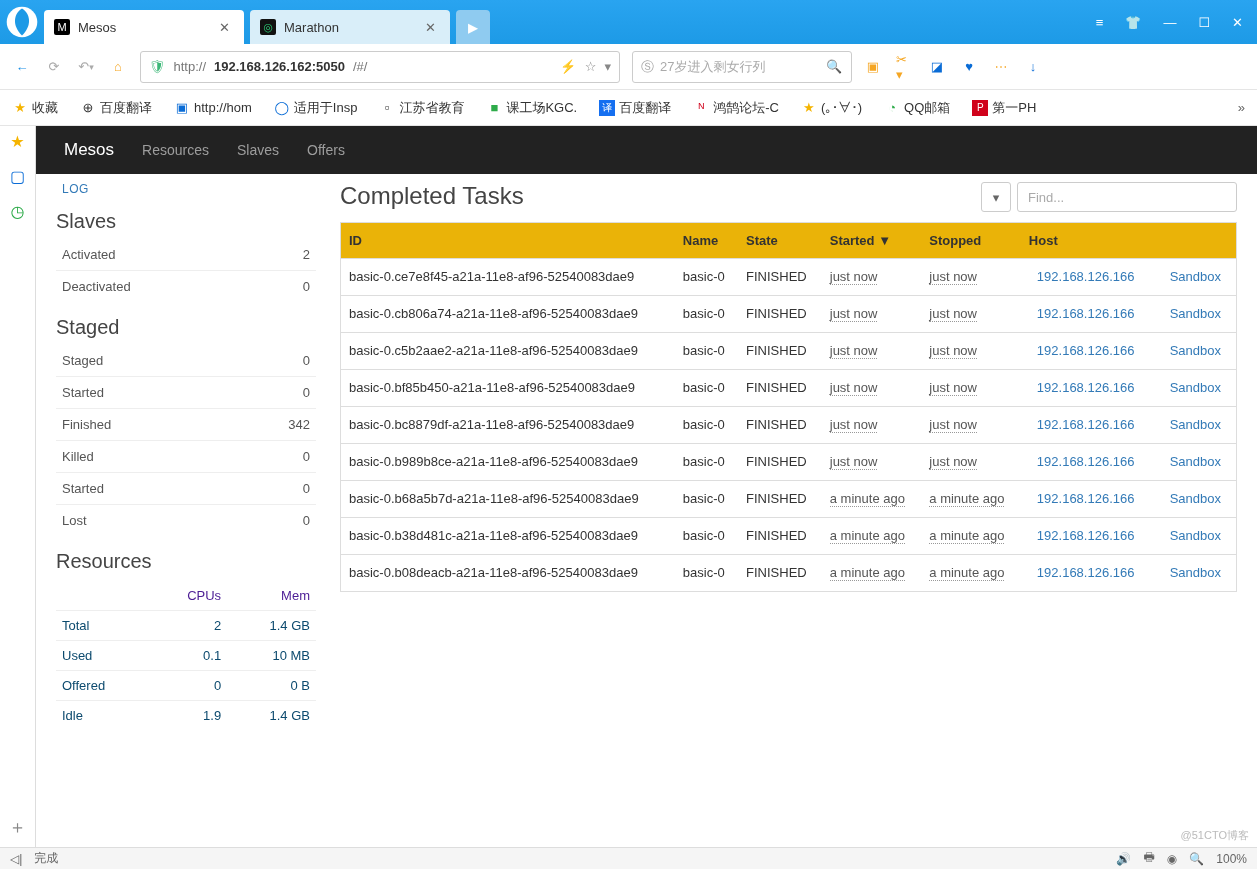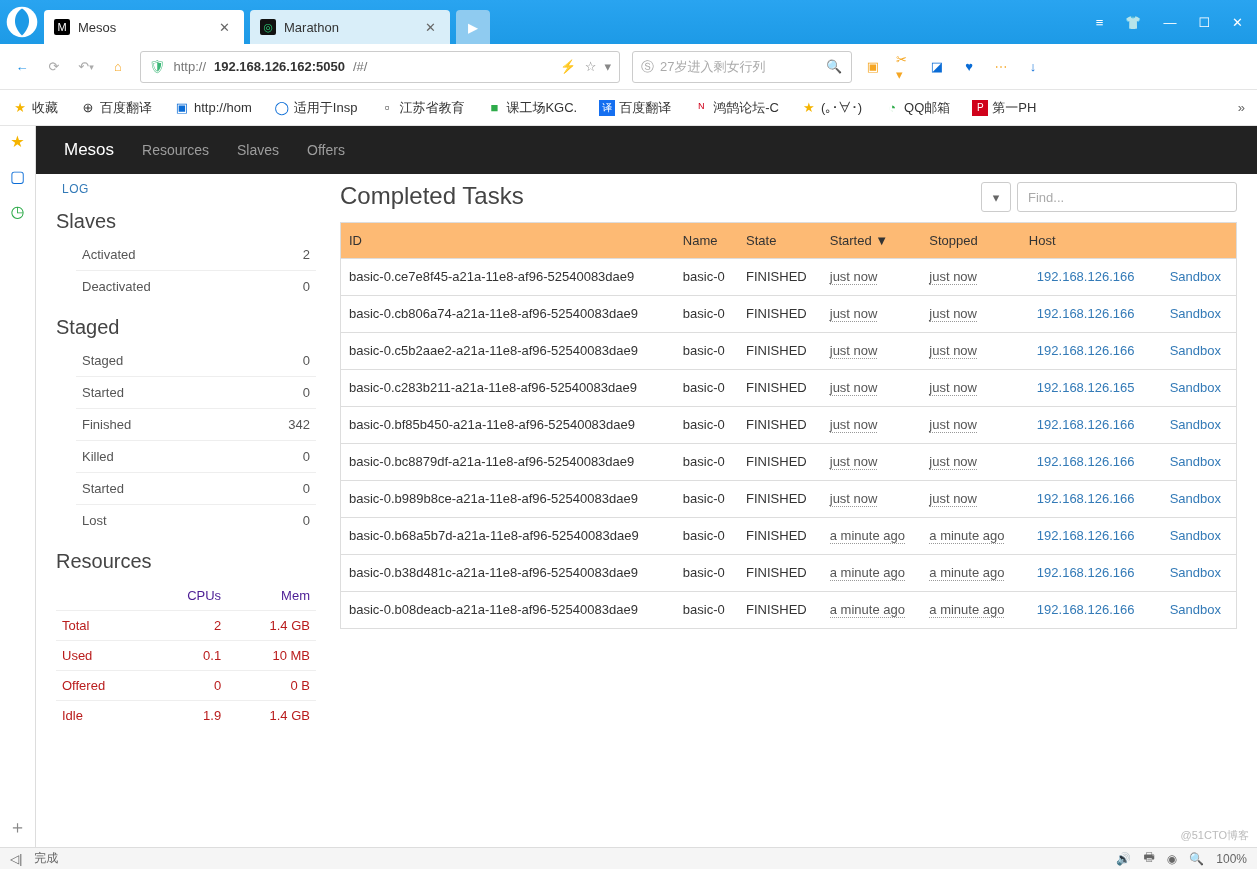--- a/index.html
+++ b/index.html
@@ -45,38 +45,38 @@
 .content { position:absolute; left:36px; right:0; top:126px; bottom:22px; overflow:auto; background:#fff; }
 .mesos-nav { height:48px; background:#222; display:flex; align-items:center; padding:0 28px; gap:28px; }
 .mesos-brand { color:#fff; font-size:17px; }
 .mesos-link { color:#9d9d9d; font-size:14px; cursor:pointer; }
 
 .page-wrap { display:flex; padding:8px 20px; gap:24px; }
 .sidebar { width:260px; }
 .side-sec-title { font-size:20px; color:#444; margin:14px 0 6px; }
 .side-log { color:#337ab7; font-size:12px; letter-spacing:.5px; padding-left:6px; }
 .kv-list { list-style:none; }
-.kv-list li { display:flex; justify-content:space-between; padding:8px 6px; border-top:1px solid #eee; color:#555;margin-left:20px; }
+.kv-list li { display:flex; justify-content:space-between; padding:8px 6px; border-top:1px solid #eee; color:#555; }
 .kv-list li:first-child { border-top:none; }
 
 .res-table { width:100%; border-collapse:collapse; margin-top:8px; }
-.res-table th, .res-table td { padding:7px 6px; text-align:right; font-weight:400; color:#b91c1c; font-size:13px; }
+.res-table th, .res-table td { padding:7px 6px; text-align:right; font-weight:400; color:#0c4a6e; font-size:13px; }
 .res-table th:first-child, .res-table td:first-child { text-align:left; }
 .res-table thead th { color:#4c1d95; }
 .res-table tbody tr { border-top:1px solid #eee; }
 
 .main { flex:1; }
 .main-head { display:flex; align-items:flex-start; margin-bottom:10px; }
 .main-title { font-size:24px; color:#444; flex:1; }
 .filter-btn { width:30px; height:30px; border:1px solid #ccc; border-radius:3px; display:flex; align-items:center; justify-content:center; margin-right:6px; color:#666; }
 .find-box { border:1px solid #ccc; border-radius:3px; height:30px; width:220px; padding:0 10px; color:#aaa; display:flex; align-items:center; }
 
 .task-table { width:100%; border-collapse:collapse; border:1px solid #ddd; }
 .task-table th, .task-table td { text-align:left; padding:10px 8px; border-top:1px solid #ddd; vertical-align:top; }
-.task-table thead th { background:#fdba74; color:#333; font-weight:normal; }
+.task-table thead th { background:#eab308; color:#333; font-weight:bold; }
 .task-table .dotted { border-bottom:1px dotted #999; display:inline-block; color:#555; }
 .task-link { color:#337ab7;margin-left:8px; }
 
 
 .status-bar { position:absolute; left:0; right:0; bottom:0; height:22px; background:#f5f5f5; border-top:1px solid #ddd; display:flex; align-items:center; padding:0 10px; gap:12px; font-size:12px; color:#666; }
 .status-bar .right { margin-left:auto; display:flex; align-items:center; gap:12px; }
 
 
 .watermark { position:absolute; right:8px; bottom:26px; color:#bbb; font-size:11px; }
 
@@ -327,29 +327,20 @@
             <tr>
               <td>basic-0.c5b2aae2-a21a-11e8-af96-52540083dae9</td>
               <td>basic-0</td>
               <td>FINISHED</td>
               <td><span class="dotted">just now</span></td>
               <td><span class="dotted">just now</span></td>
               <td><a class="task-link">192.168.126.166</a></td>
               <td><a class="task-link">Sandbox</a></td>
             </tr>
             <tr>
-              <td>basic-0.c283b211-a21a-11e8-af96-52540083dae9</td>
-              <td>basic-0</td>
-              <td>FINISHED</td>
-              <td><span class="dotted">just now</span></td>
-              <td><span class="dotted">just now</span></td>
-              <td><a class="task-link">192.168.126.165</a></td>
-              <td><a class="task-link">Sandbox</a></td>
-            </tr>
-            <tr>
               <td>basic-0.bf85b450-a21a-11e8-af96-52540083dae9</td>
               <td>basic-0</td>
               <td>FINISHED</td>
               <td><span class="dotted">just now</span></td>
               <td><span class="dotted">just now</span></td>
               <td><a class="task-link">192.168.126.166</a></td>
               <td><a class="task-link">Sandbox</a></td>
             </tr>
             <tr>
               <td>basic-0.bc8879df-a21a-11e8-af96-52540083dae9</td>

